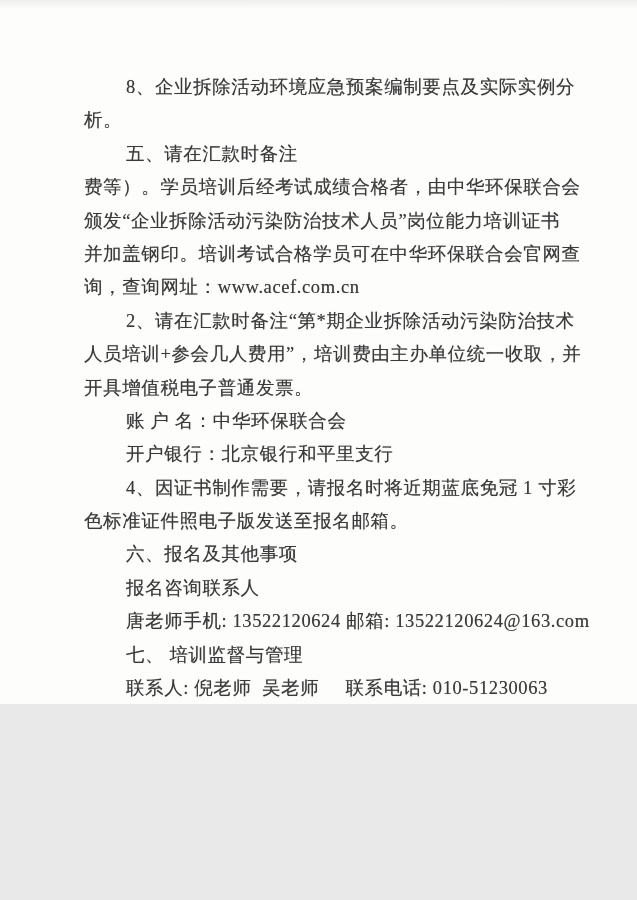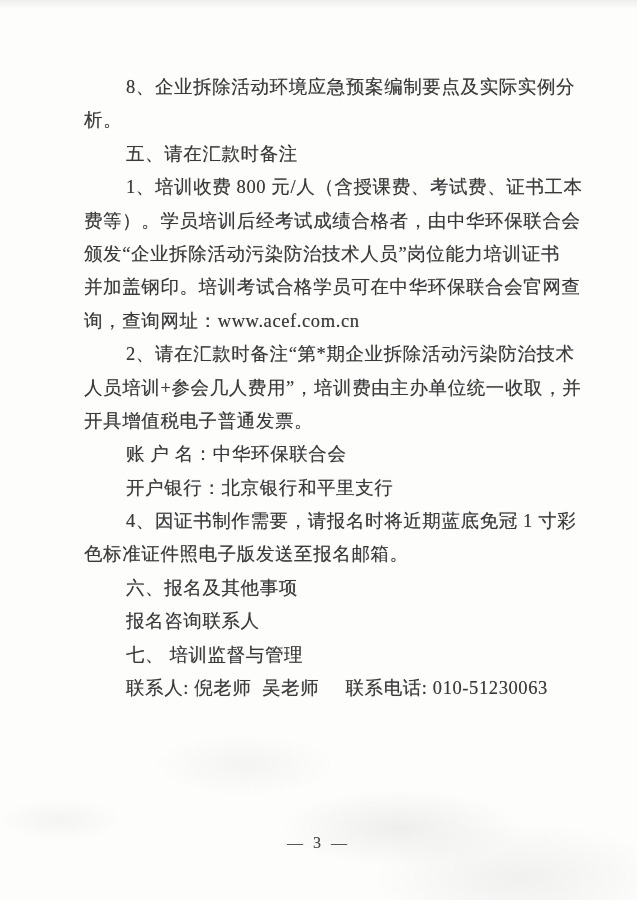--- a/index.html
+++ b/index.html
@@ -3,21 +3,21 @@
 <meta charset="utf-8">
 <style>
   html, body {
     margin: 0;
     padding: 0;
     background: #e9e9e9;
   }
   .page {
     position: relative;
     width: 637px;
-    height: 900px;
+    height: 704px;
     margin: 0;
     overflow: hidden;
     color: #3a3a3a;
     font-family: "Liberation Serif", "DejaVu Serif", serif;
     background:
       linear-gradient(180deg, rgba(185,185,185,0.22) 0px, rgba(255,255,255,0) 9px),
       radial-gradient(ellipse 170px 55px at 400px 828px, rgba(200,200,200,0.28), rgba(255,255,255,0) 70%),
       radial-gradient(ellipse 130px 45px at 245px 765px, rgba(205,205,205,0.18), rgba(255,255,255,0) 70%),
       radial-gradient(ellipse 210px 80px at 520px 878px, rgba(200,200,200,0.24), rgba(255,255,255,0) 70%),
       radial-gradient(ellipse 90px 30px at 60px 820px, rgba(205,205,205,0.18), rgba(255,255,255,0) 70%),
@@ -55,31 +55,31 @@
   }
 </style>
 </head>
 <body>
 
 <div class="page">
   <div class="content" id="lines-host">
       <div class="line indent">8、企业拆除活动环境应急预案编制要点及实际实例分</div>
       <div class="line">析。</div>
       <div class="line indent">五、请在汇款时备注</div>
-      <div class="line indent">1、培训收费 800 元/人（含授课费、考试费、证书工本</div>
       <div class="line">费等）。学员培训后经考试成绩合格者，由中华环保联合会</div>
       <div class="line">颁发“企业拆除活动污染防治技术人员”岗位能力培训证书</div>
       <div class="line">并加盖钢印。培训考试合格学员可在中华环保联合会官网查</div>
       <div class="line">询，查询网址：www.acef.com.cn</div>
       <div class="line indent">2、请在汇款时备注“第*期企业拆除活动污染防治技术</div>
       <div class="line">人员培训+参会几人费用”，培训费由主办单位统一收取，并</div>
       <div class="line">开具增值税电子普通发票。</div>
       <div class="line indent">账 户 名：中华环保联合会</div>
       <div class="line indent">开户银行：北京银行和平里支行</div>
       <div class="line indent">4、因证书制作需要，请报名时将近期蓝底免冠 1 寸彩</div>
       <div class="line">色标准证件照电子版发送至报名邮箱。</div>
       <div class="line indent">六、报名及其他事项</div>
       <div class="line indent">报名咨询联系人</div>
+      <div class="line indent">唐老师手机: 13522120624 邮箱: 13522120624@163.com</div>
       <div class="line indent">七、 培训监督与管理</div>
       <div class="line indent">联系人: 倪老师  吴老师     联系电话: 010-51230063</div>
     </div>
   <div class="page-number">— 3 —</div>
 </div>
 
 </body></html>

